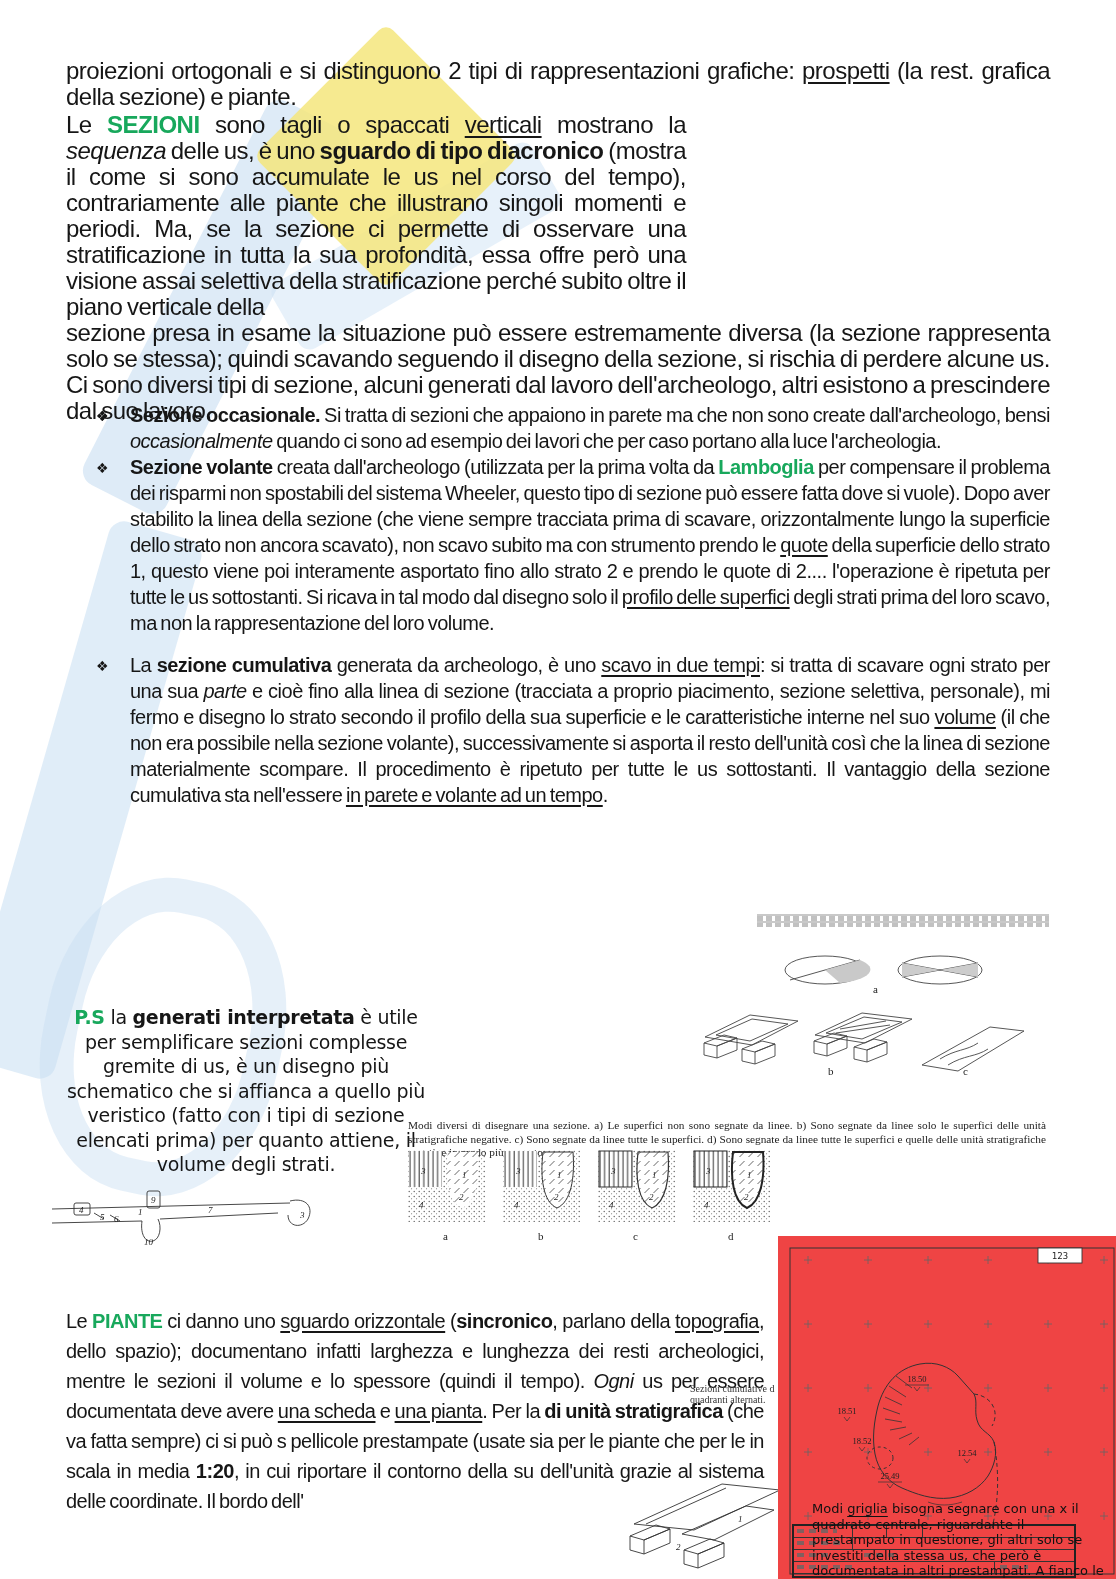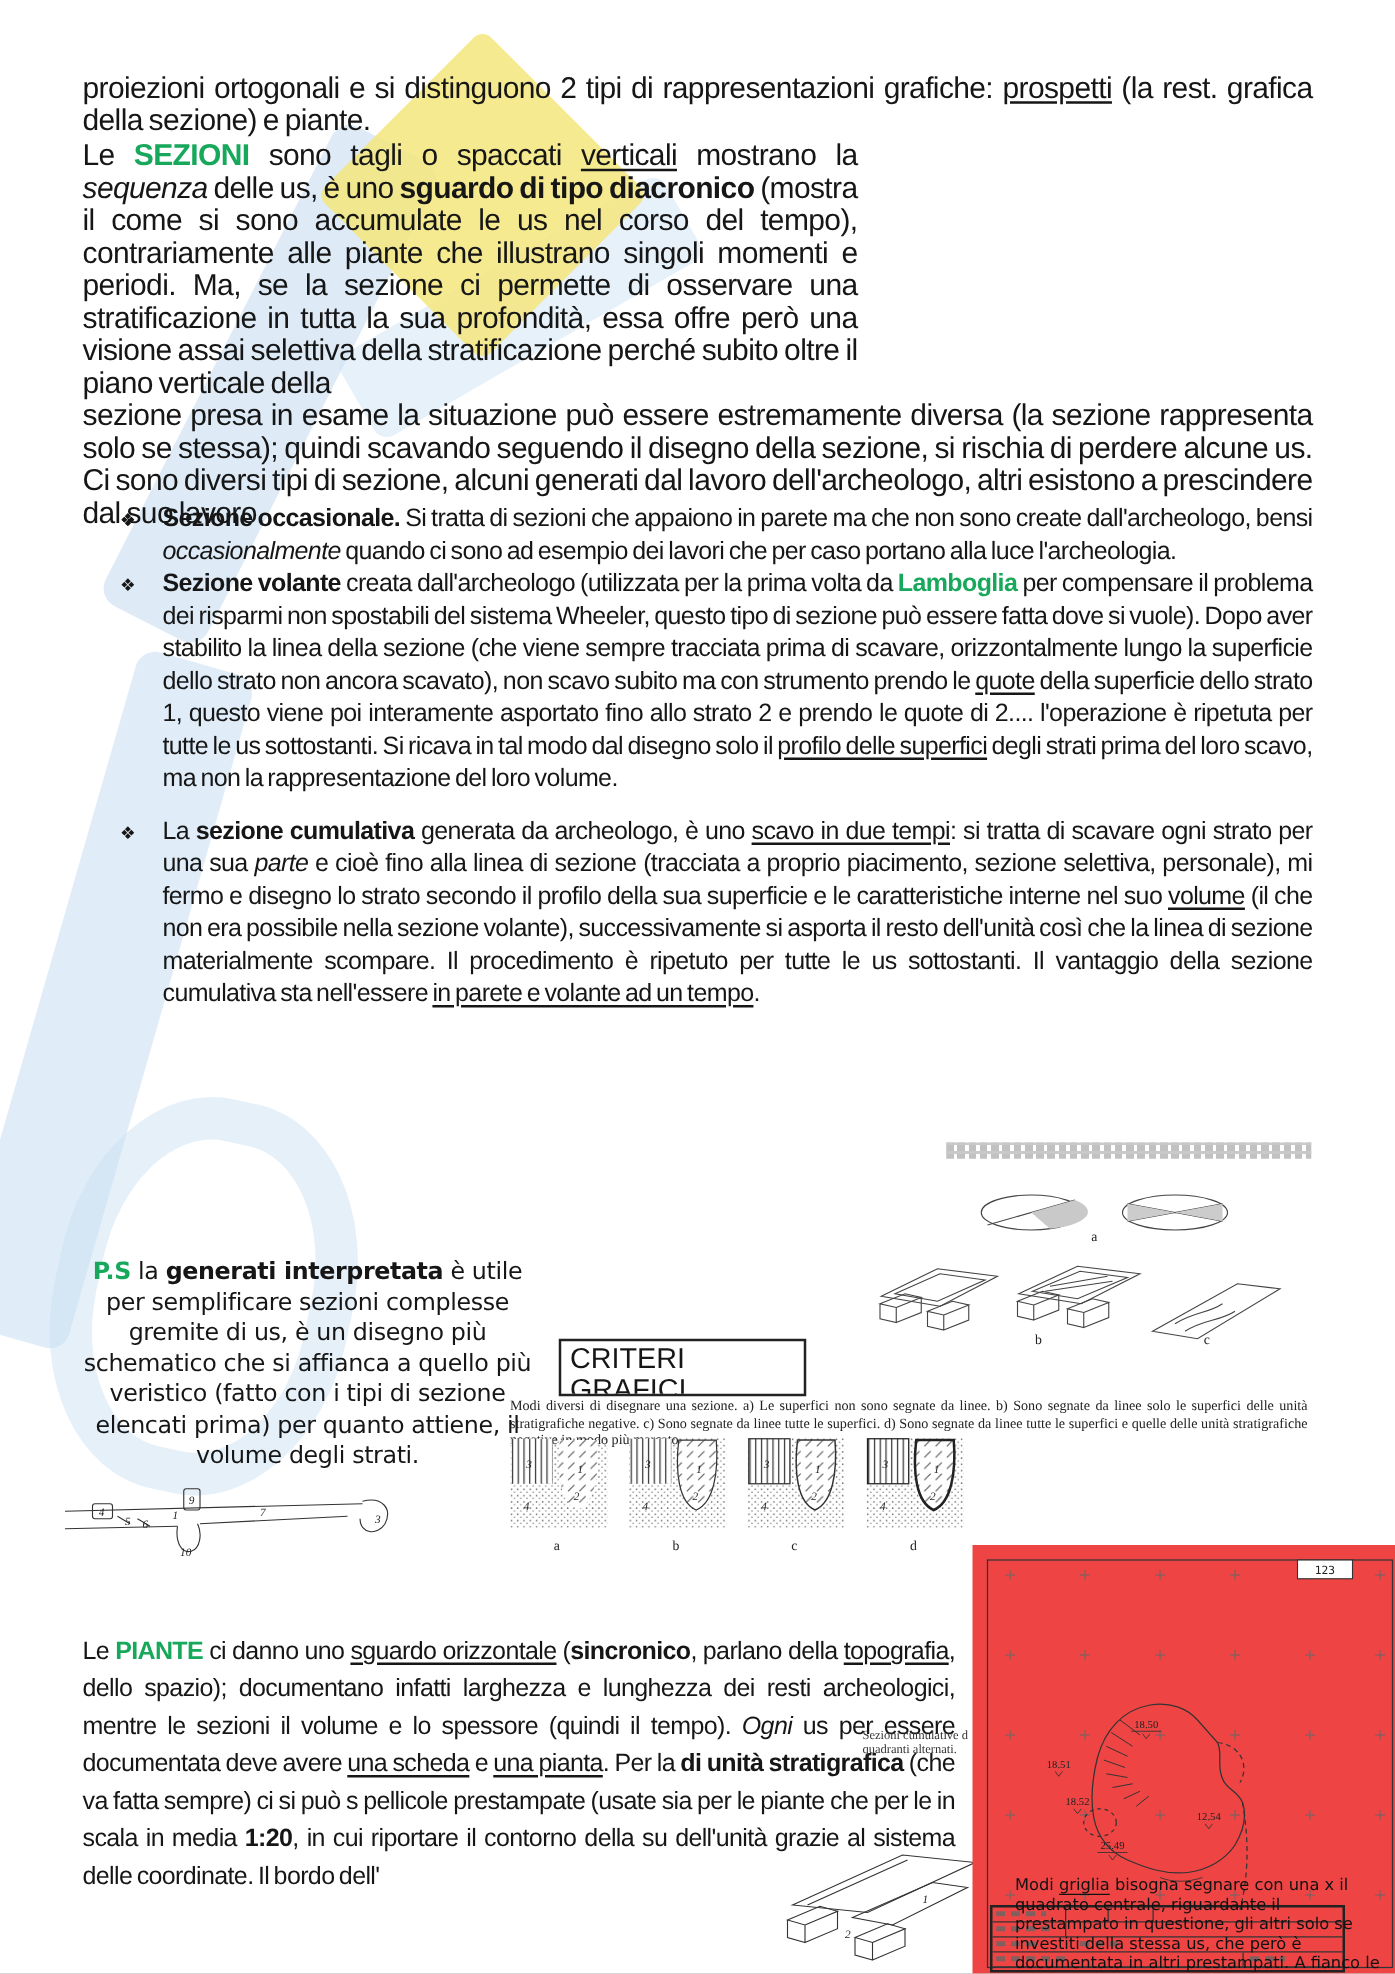--- a/index.html
+++ b/index.html
@@ -117,24 +117,20 @@
         <path d="M164 132L184 124L197 127L177 135Z M164 132L164 144L177 147L177 135 M177 135L197 127L197 139L177 147"></path>
         <path d="M232 150L300 112L334 116L268 156Z"></path>
         <path d="M250 144C266 134 276 136 288 128M258 150C274 140 286 142 298 134"></path>
       </g>
       <text class="flet" x="183" y="78">a</text>
       <text class="flet" x="138" y="160">b</text>
       <text class="flet" x="273" y="160">c</text>
     </svg>
   </div>
 
-  <div class="criteri">
-    <div>CRITERI</div>
-    <div>GRAFICI</div>
-  </div>
 
   <p class="capmodi">Modi diversi di disegnare una sezione. a) Le superfici non sono segnate da linee. b) Sono segnate da linee solo le superfici delle unità stratigrafiche negative. c) Sono segnate da linee tutte le superfici. d) Sono segnate da linee tutte le superfici e quelle delle unità stratigrafiche negative in modo più marcato.</p>
 
   <div class="figB">
     <svg width="410" height="96" viewBox="0 0 410 96">
       <defs>
         <pattern id="pd" width="5" height="5" patternUnits="userSpaceOnUse">
           <circle cx="1.2" cy="1.5" r="0.65" fill="#555"></circle>
             <circle cx="3.6" cy="3.8" r="0.55" fill="#666"></circle>
         </pattern>

